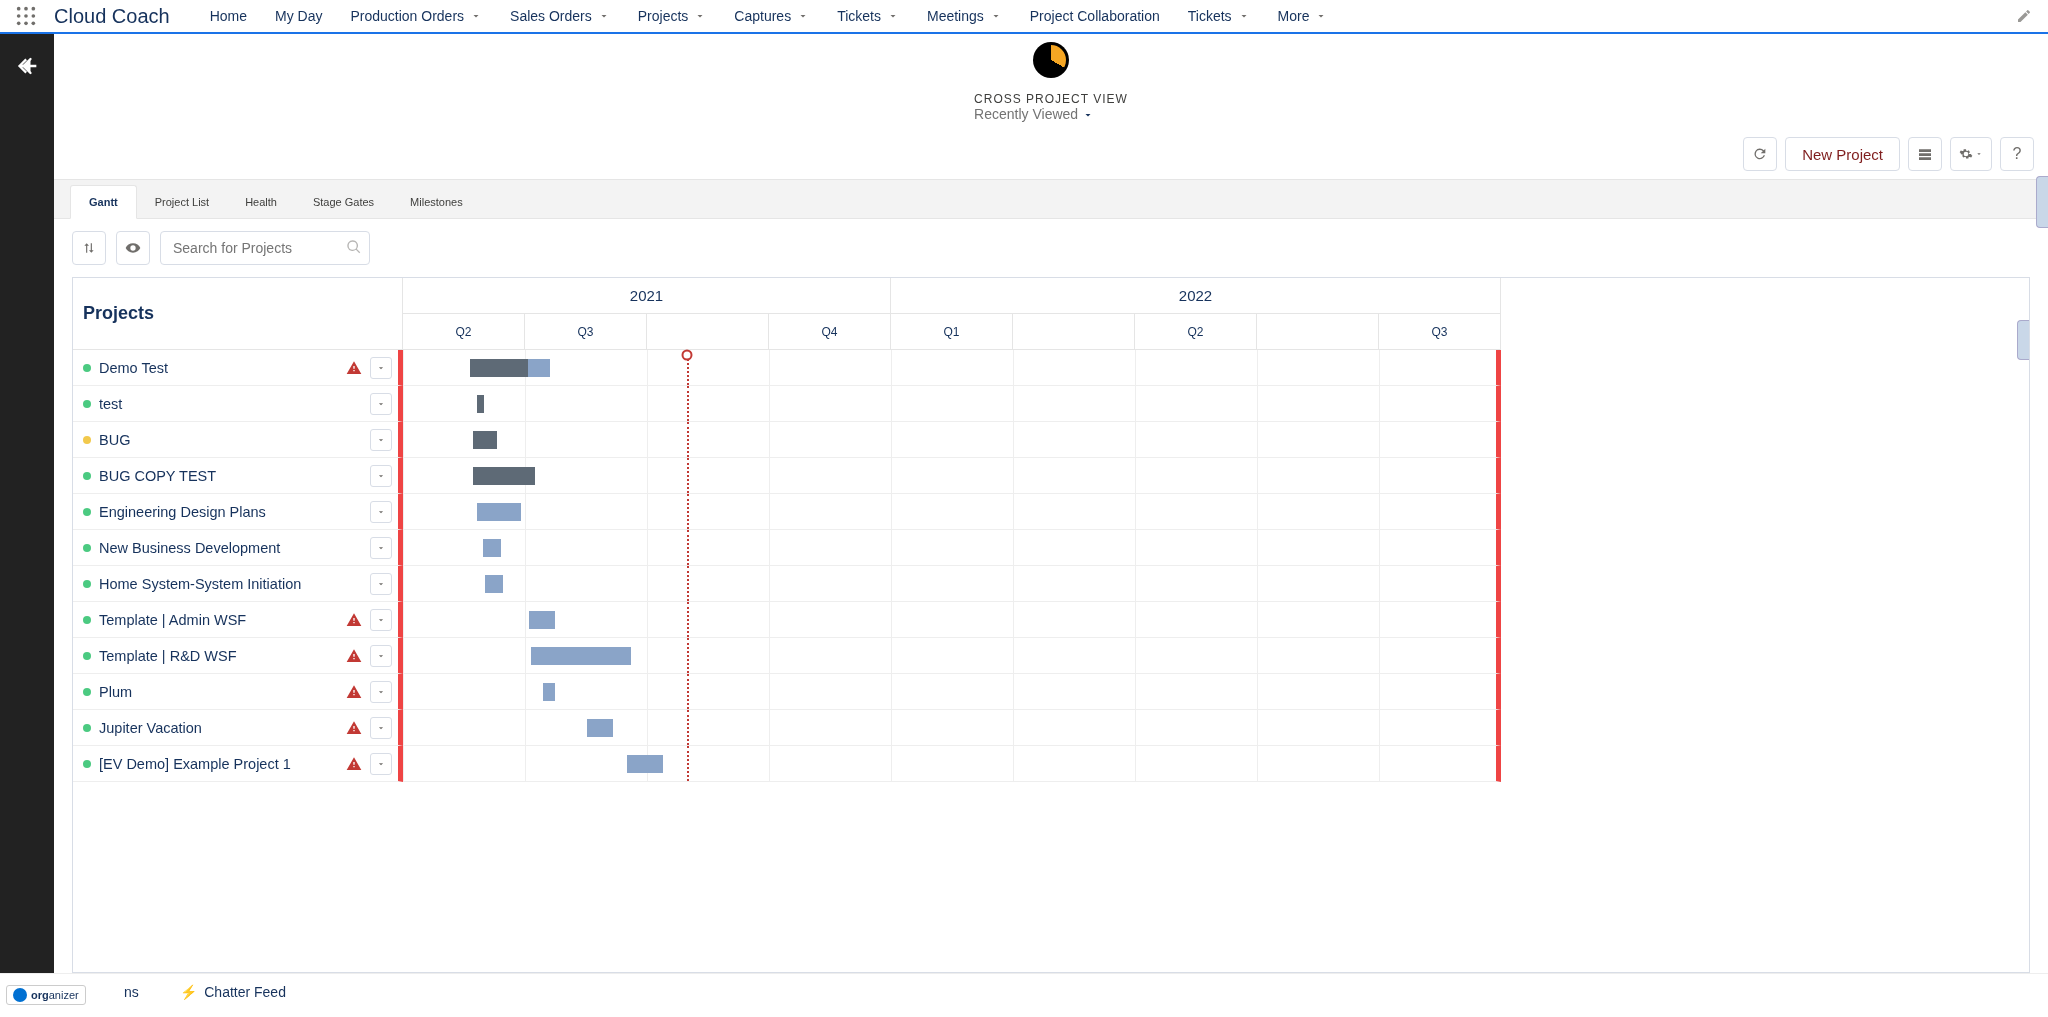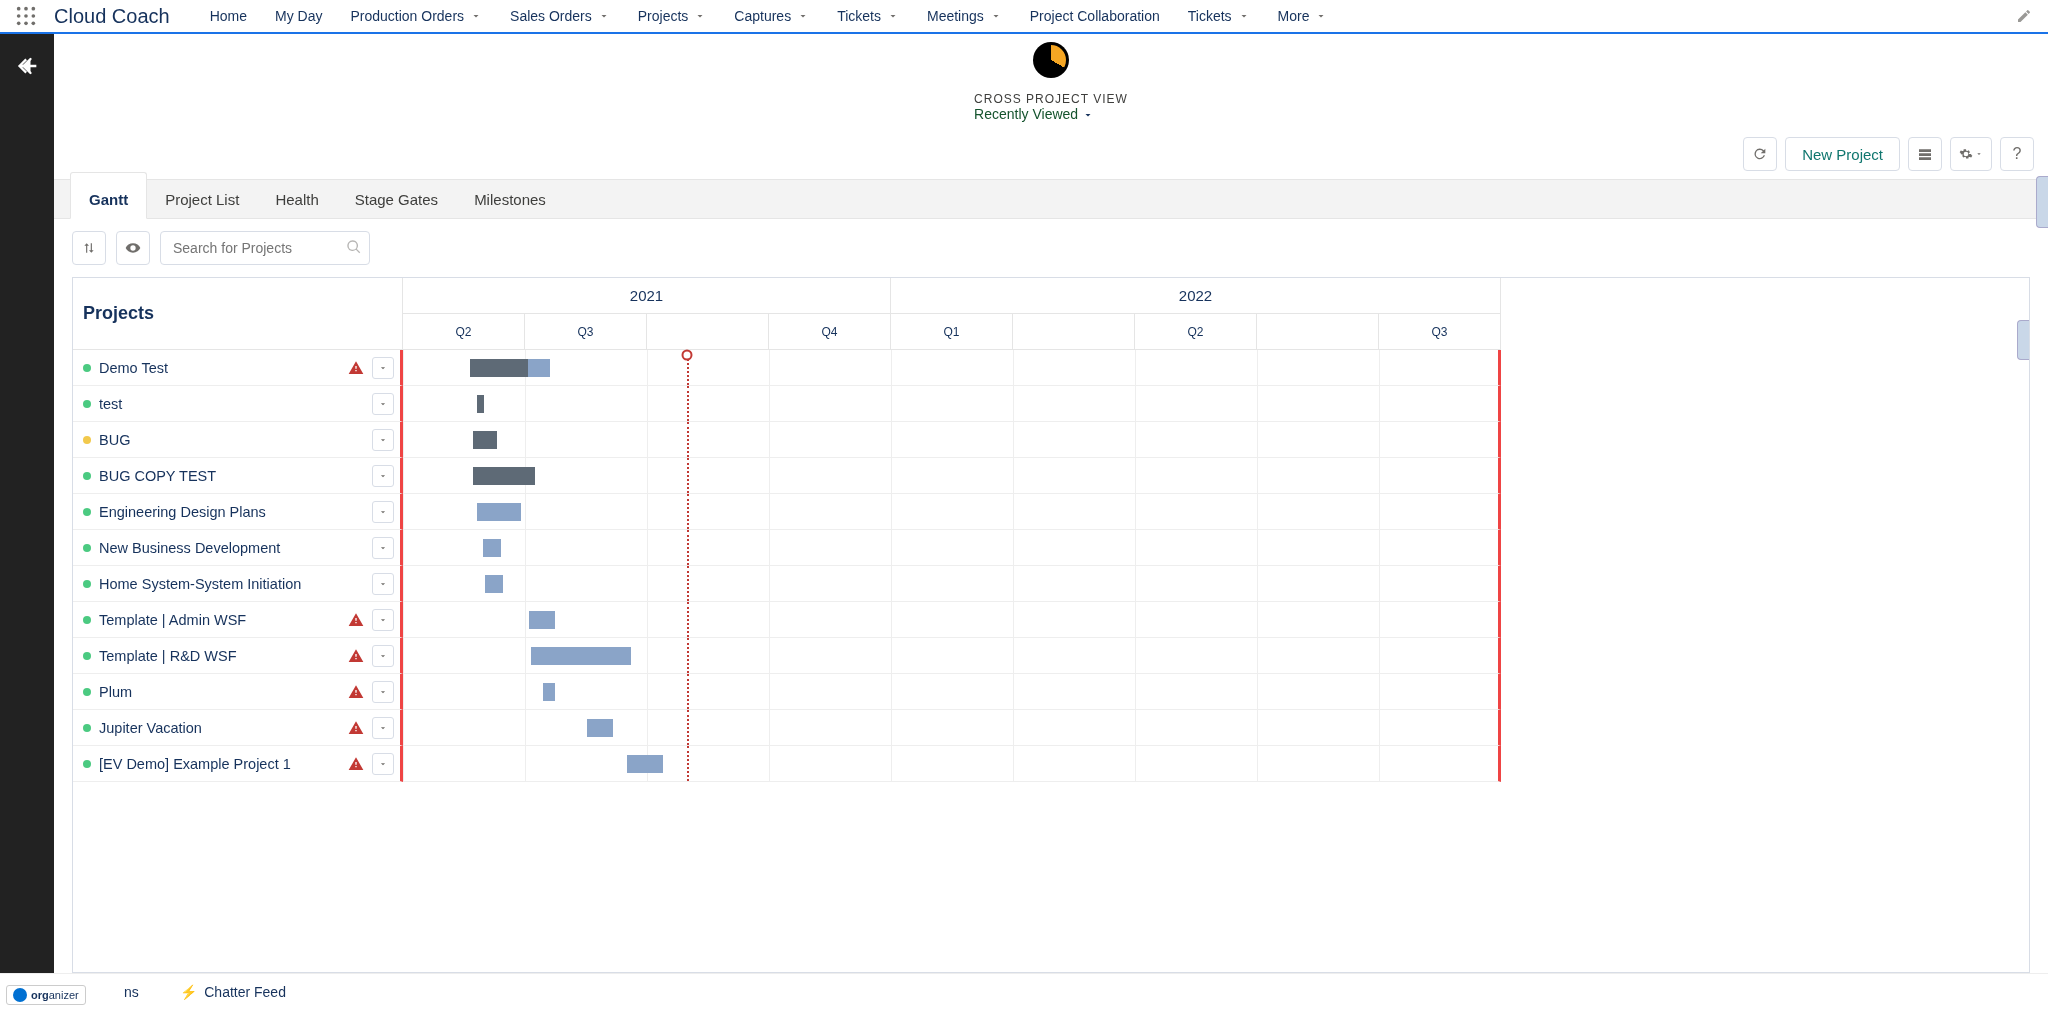--- a/index.html
+++ b/index.html
@@ -19,45 +19,45 @@
 .left-rail { width: 54px; background: #222; display:flex; align-items:flex-start; justify-content:center; padding-top: 18px;}
 .left-rail .back { width:28px; height:28px; color:#fff; cursor:pointer; }
 
 .main { flex:1; display:flex; flex-direction:column; background:#fff; min-width:0;}
 
 .page-header { display:flex; align-items:center; padding: 8px 14px; gap:14px;flex-direction:column; }
 .page-header .logo { width:36px; height:36px; border-radius:50%; background:#000; position:relative; overflow:hidden;}
 .page-header .logo::before { content:""; position:absolute; inset:3px; border-radius:50%; background: conic-gradient(#f5a623 0 120deg, #000 120deg 360deg);}
 .page-header .titles { line-height:1.2; }
 .page-header .eyebrow { font-size:12px; letter-spacing:1px; color:#3e3e3c; }
-.page-header .sub { font-size:14px; color:#14532d; display:flex; align-items:center; gap:4px; cursor:pointer;}
+.page-header .sub { font-size:14px; color:#737373; display:flex; align-items:center; gap:4px; cursor:pointer;}
 .page-actions { margin-left:auto; display:flex; align-items:center; gap:8px; }
 .icon-btn { height:34px; min-width:34px; padding:0 8px; border:1px solid #d8dde6; border-radius:4px; background:#fff; display:flex; align-items:center; justify-content:center; cursor:pointer; font-size:13px; }
-.new-btn { color:#0f766e; padding: 0 16px; font-size:15px;}
+.new-btn { color:#7f1d1d; padding: 0 16px; font-size:15px;}
 
 
 .sub-tabs { display:flex; align-items:flex-end; background:#f3f3f3; border-top:1px solid #e5e5e5; border-bottom:1px solid #e5e5e5; padding-left: 16px; height:40px; position:relative;}
-.sub-tab { padding: 18px 18px 10px; font-size:15px; color:#3e3e3c; cursor:pointer; }
+.sub-tab { padding: 10px 18px 10px; font-size:11px; color:#3e3e3c; cursor:pointer; }
 .sub-tab.active { background:#fff; border:1px solid #e5e5e5; border-bottom:1px solid #fff; border-radius: 3px 3px 0 0; margin-bottom:-1px; font-weight:600; color:#16325c;}
 .sub-tabs .side-handle { position:absolute; right:0; top:-4px; width:12px; height:52px; background:#c9d7e8; border:1px solid #aac; border-right:none; border-radius:4px 0 0 4px;}
 
 .toolbar { display:flex; align-items:center; gap:10px; padding: 12px 18px; }
 .search-wrap { position:relative; }
 .search-wrap input { height:34px; width:210px; border:1px solid #d8dde6; border-radius:4px; padding: 0 32px 0 12px; font-size:14px; }
 .search-wrap .mag { position:absolute; right:8px; top:8px; opacity:.5; }
 
 
 .gantt-outer { margin: 0 18px 0 18px; border:1px solid #d8dde6; position:relative; overflow:hidden; flex:1; min-height:0;}
 .gantt-scroll { overflow:auto; height:100%; }
 .gantt-grid { display:grid; grid-template-columns: 330px repeat(9, 122px); min-width: 100%; }
 .gh { border-right:1px solid #e5e5e5; border-bottom:1px solid #e5e5e5; display:flex; align-items:center; justify-content:center; font-size:12px; background:#fff; }
 .gh.projects-h { grid-row: 1 / span 2; justify-content:flex-start; padding-left:10px; font-size:18px; font-weight:600; color:#16325c; }
 .gh.year { height:36px; font-size:15px; }
 .gh.q { height:36px; }
-.row-cell { border-right:3px solid #ef4444; border-bottom:1px solid #eee; height:36px; position:relative; }
+.row-cell { border-right:5px solid #ef4444; border-bottom:1px solid #eee; height:36px; position:relative; }
 .row-label { display:flex; align-items:center; gap:8px; padding: 0 6px 0 10px; font-size:14.5px; color:#16325c; }
 .row-label .dot { width:8px; height:8px; border-radius:50%; background:#4bca81; flex:0 0 auto;}
 .row-label .dot.yellow { background:#f2c94c; }
 .row-label .name { flex:1; white-space:nowrap; overflow:hidden; text-overflow:ellipsis; }
 .row-label .warn { width:16px; height:16px; flex:0 0 auto;}
 .row-label .dd { width:22px; height:22px; border:1px solid #d8dde6; border-radius:3px; display:flex; align-items:center; justify-content:center; cursor:pointer; flex:0 0 auto;}
 
 .bar-layer { position:absolute; inset:0; }
 .bar { position:absolute; top:9px; height:18px; background:#8aa4c8; }
 .bar.dark { background:#5e6a76; }

